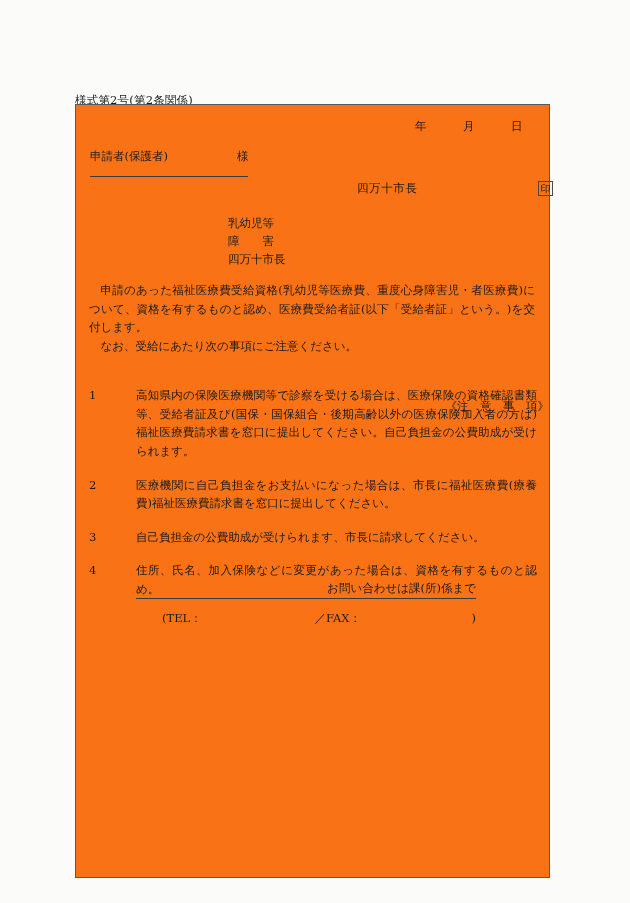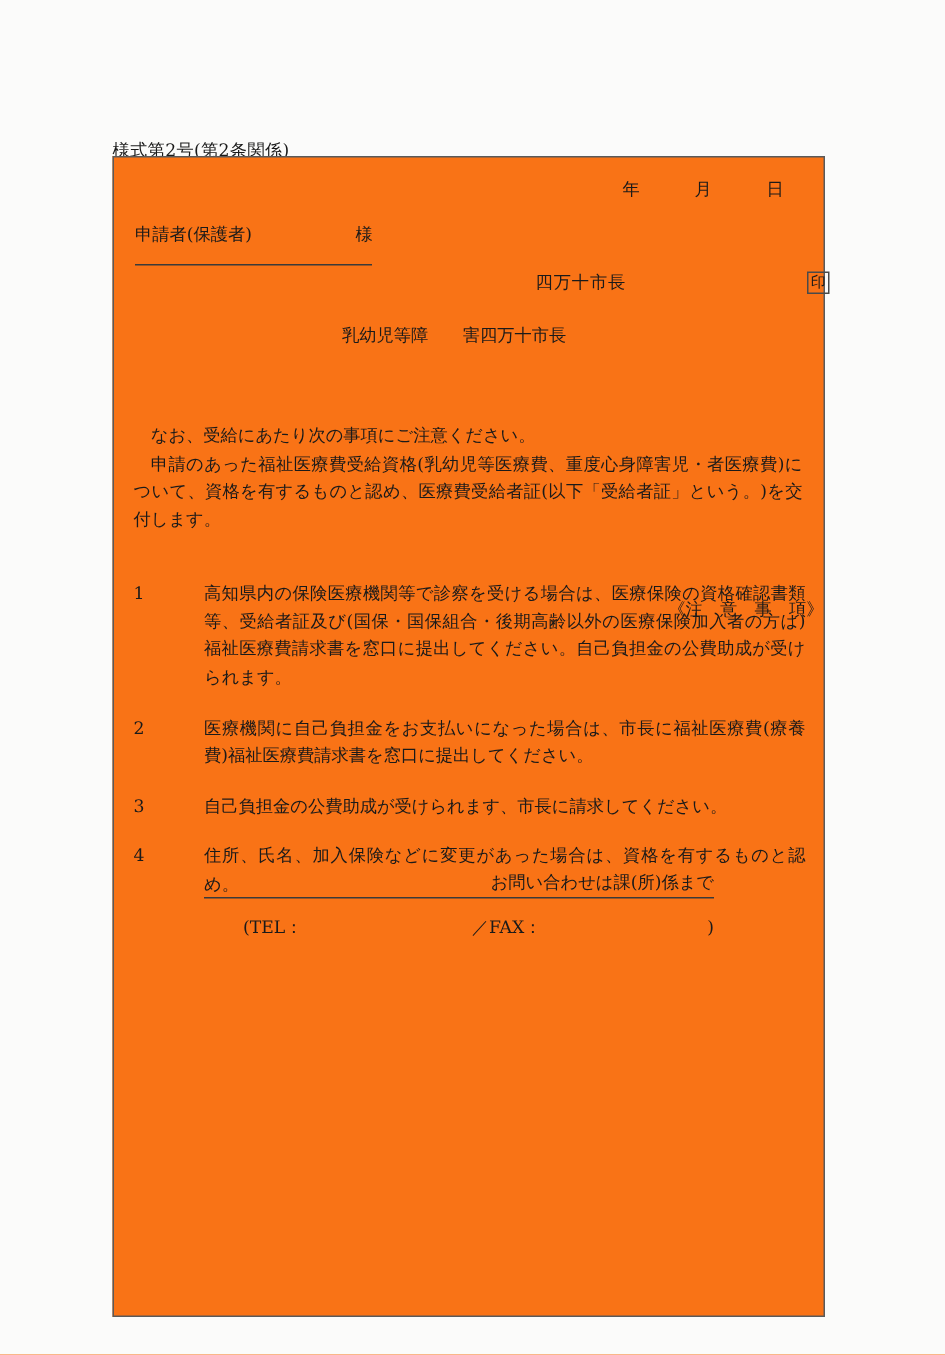--- a/index.html
+++ b/index.html
@@ -97,21 +97,21 @@
   .title-block {
     position: absolute;
     left: 152px;
     top: 110px;
     display: flex;
     align-items: center;
     font-size: 11.5px;
   }
   .title-categories {
     display: flex;
-    flex-direction: row;
+    flex-direction: column;
     line-height: 1.55;
     white-space: pre;
     justify-content: space-between;
   }
   .title-main {
     margin-left: 8px;
     white-space: nowrap;
     letter-spacing: 0.3px;
   }
 
@@ -213,22 +213,22 @@
 
     <div class="title-block">
       <div class="title-categories">
         <span>乳幼児等</span>
         <span>障　　害</span>
         <span>四万十市長</span>
       </div>
     </div>
 
     <div class="body-block">
+      <p class="body-para">申請のあった福祉医療費受給資格(乳幼児等医療費、重度心身障害児・者医療費)について、資格を有するものと認め、医療費受給者証(以下「受給者証」という。)を交付します。</p>
       <p class="body-para">なお、受給にあたり次の事項にご注意ください。</p>
-      <p class="body-para">申請のあった福祉医療費受給資格(乳幼児等医療費、重度心身障害児・者医療費)について、資格を有するものと認め、医療費受給者証(以下「受給者証」という。)を交付します。</p>
     </div>
 
     <div class="notice-heading">《注　意　事　項》</div>
 
     <div class="notice-list">
       <div class="notice-item">
         <span class="notice-num">1</span>
         <span class="notice-text">高知県内の保険医療機関等で診察を受ける場合は、医療保険の資格確認書類等、受給者証及び(国保・国保組合・後期高齢以外の医療保険加入者の方は)福祉医療費請求書を窓口に提出してください。自己負担金の公費助成が受けられます。</span>
       </div>
       <div class="notice-item">

